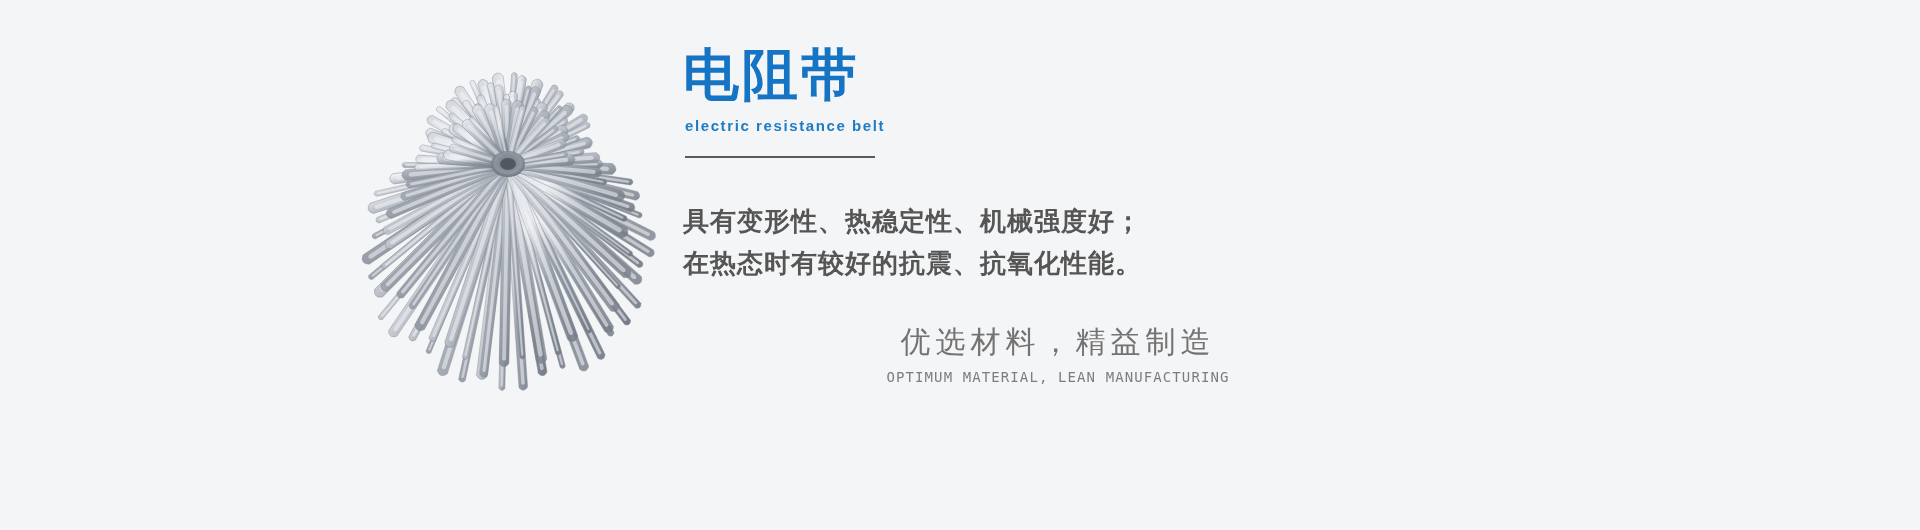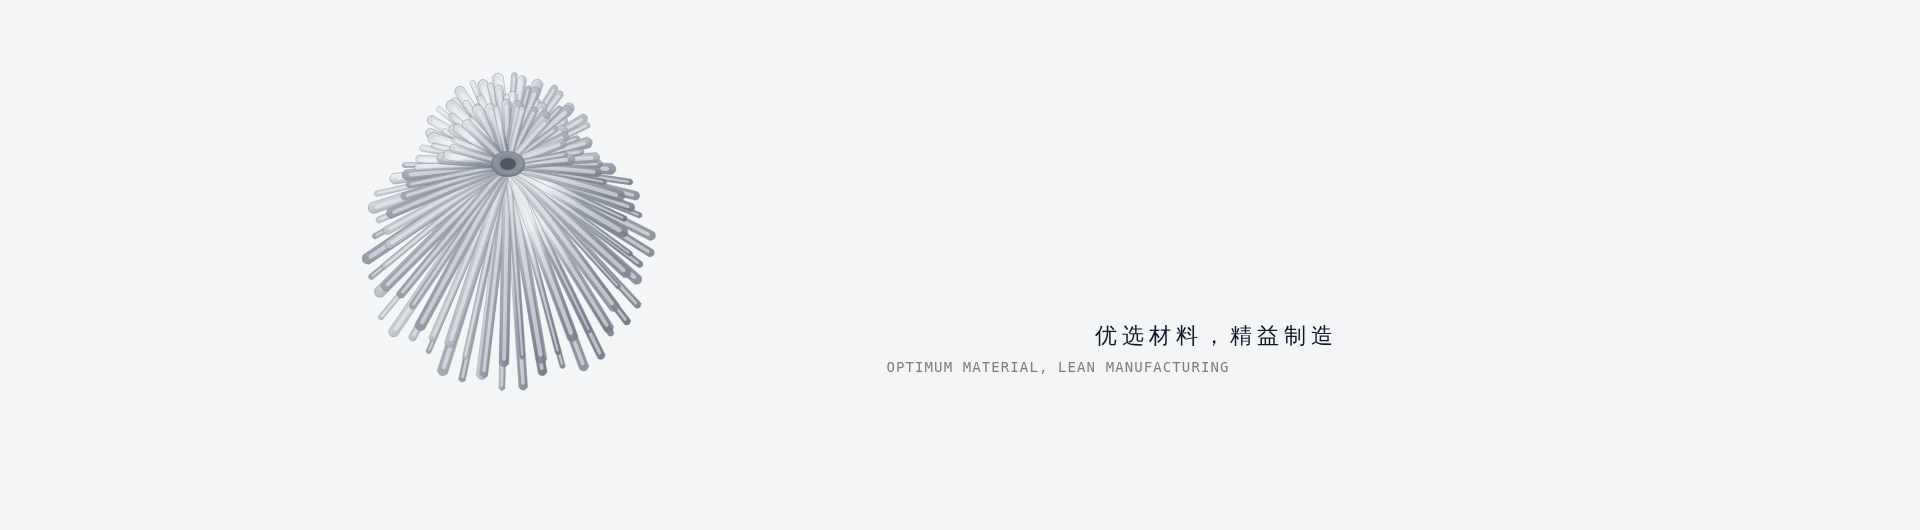--- a/index.html
+++ b/index.html
@@ -85,27 +85,26 @@
   
   .slogan {
     position: absolute;
     left: 778px;
     top: 322px;
     width: 560px;
     text-align: center;
   }
   .slogan-cn {
     font-family: "DejaVu Serif", "Liberation Serif", serif;
-    font-size: 22px;
+    font-size: 30px;
     font-weight: normal;
-    color: #0f172a;
+    color: #737373;
     letter-spacing: 5px;
     line-height: 1.3;
     white-space: nowrap;
-    text-align: right;
   }
   .slogan-en {
     font-family: "DejaVu Sans Mono", "Liberation Mono", monospace;
     font-size: 14px;
     color: #7d7d7d;
     letter-spacing: 1.1px;
     margin-top: 8px;
     white-space: nowrap;
   }
 </style>
@@ -403,19 +402,29 @@
           <path d="M168.5,118.4L116.1,103.3Q113.1,104.1 115.2,106.4L167.5,121.6Z" fill="#f2f3f5" opacity="0.55"></path>
           <path d="M171.0,120.8L185.8,64.7Q183.9,60.0 179.9,63.2L165.0,119.2Z" fill="url(#loopGrad)" opacity="0.80" stroke="#767d88" stroke-width="0.45"></path>
           <path d="M169.2,120.3L183.3,66.9Q182.7,64.7 181.0,66.3L166.8,119.7Z" fill="#f2f3f5" opacity="0.55"></path>
         </g>
 
       <ellipse cx="168" cy="120" rx="17" ry="13" fill="url(#hubGrad)" opacity="0.95"></ellipse>
       <ellipse cx="168" cy="120" rx="8" ry="6" fill="#4c535d" opacity="0.9"></ellipse>
     </svg>
   </figure>
 
+  <div class="copy">
+    <h1 class="title-cn">电阻带</h1>
+    <div class="title-en">electric resistance belt</div>
+    <div class="rule"></div>
+
+    <div class="features">
+      <div class="feature-line">具有变形性、热稳定性、机械强度好；</div>
+      <div class="feature-line">在热态时有较好的抗震、抗氧化性能。</div>
+    </div>
+  </div>
 
   <div class="slogan">
     <div class="slogan-cn">优选材料，精益制造</div>
     <div class="slogan-en">OPTIMUM MATERIAL, LEAN MANUFACTURING</div>
   </div>
 
 </div>
 
 </body></html>

